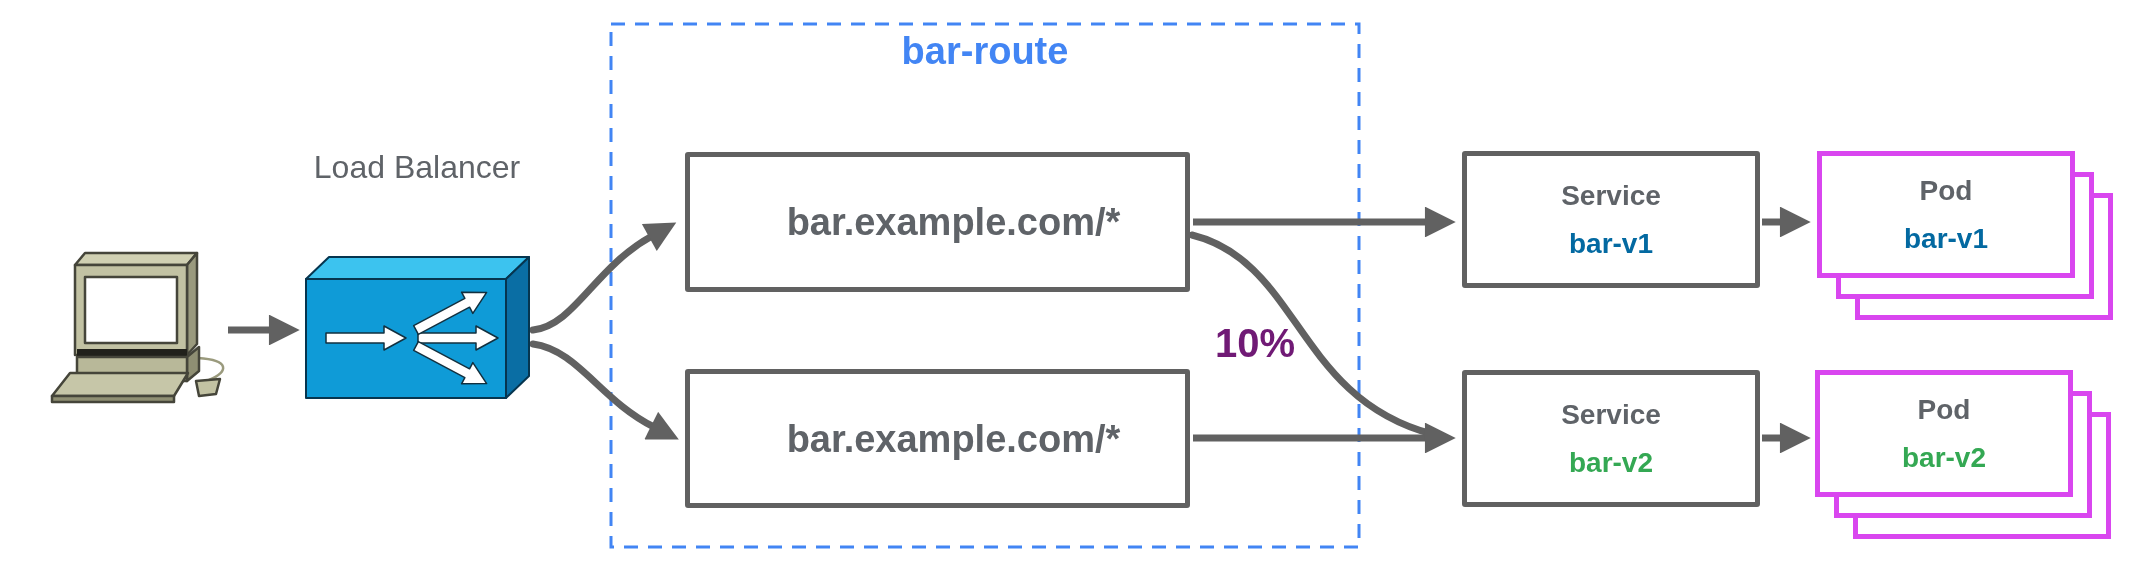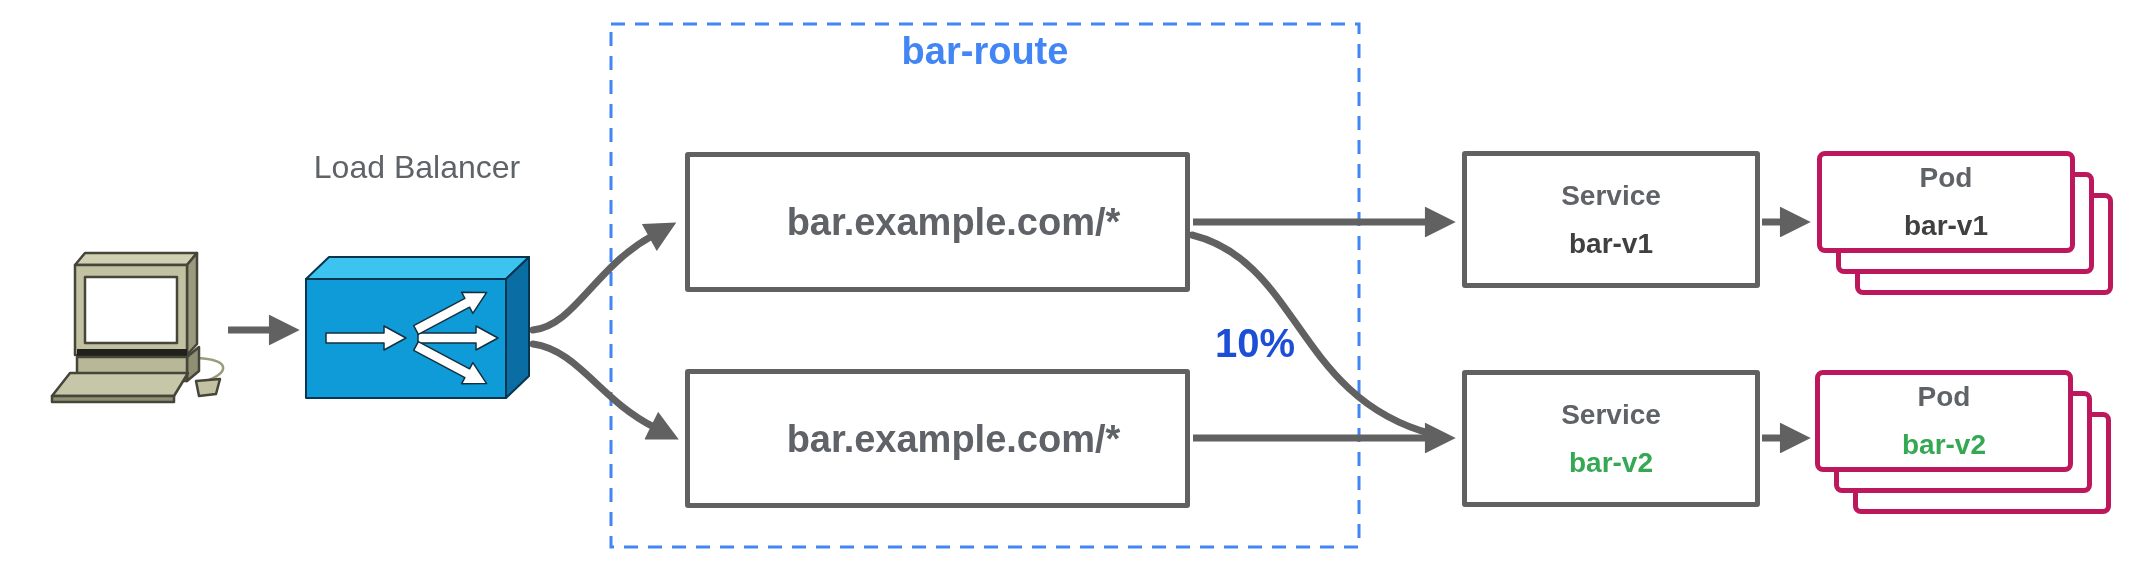--- a/index.html
+++ b/index.html
@@ -10,40 +10,40 @@
   .layer{position:absolute;left:0;top:0;}
   .abs{position:absolute;box-sizing:border-box;}
   .node{
     position:absolute;box-sizing:border-box;background:#ffffff;
     border:5px solid #616161;border-radius:3px;
     display:flex;flex-direction:column;justify-content:center;align-items:center;
     z-index:2;
   }
   .big-text{font-size:38px;font-weight:bold;color:#5f6368;line-height:48px;white-space:nowrap;margin-left:32px;}
   .med-text{font-size:28px;font-weight:bold;color:#5f6368;line-height:48px;white-space:nowrap;}
-  .accent-blue{color:#404040;}
+  .accent-blue{color:#0369a1;}
   .accent-green{color:#34a853;}
   .lb-label{
     position:absolute;left:250px;top:146px;width:334px;text-align:center;
     font-size:32px;font-weight:normal;color:#5f6368;line-height:42px;z-index:2;
   }
   .route-title{
     position:absolute;left:610px;top:27px;width:750px;text-align:center;
     font-size:38px;font-weight:bold;color:#4285f4;line-height:48px;z-index:2;
   }
   .pct{
     position:absolute;width:110px;text-align:center;
     font-size:40px;font-weight:bold;line-height:46px;z-index:3;
   }
   .pct-90{left:1200px;top:162px;color:#4285f4;}
-  .pct-10{left:1200px;top:320px;color:#1d4ed8;}
+  .pct-10{left:1200px;top:320px;color:#701a75;}
   .pod-stack{position:absolute;z-index:2;}
   .card{
-    position:absolute;width:258px;height:102px;background:#ffffff;
-    border:5px solid #be185d;border-radius:8px;box-sizing:border-box;
+    position:absolute;width:258px;height:127px;background:#ffffff;
+    border:5px solid #d946ef;border-radius:0;box-sizing:border-box;
   }
   .card.back2{left:38px;top:42px;}
   .card.back1{left:19px;top:21px;}
   .card.front{
     left:0;top:0;display:flex;flex-direction:column;justify-content:center;align-items:center;
   }
   svg{display:block;}
 </style>
 </head>
 <body>

